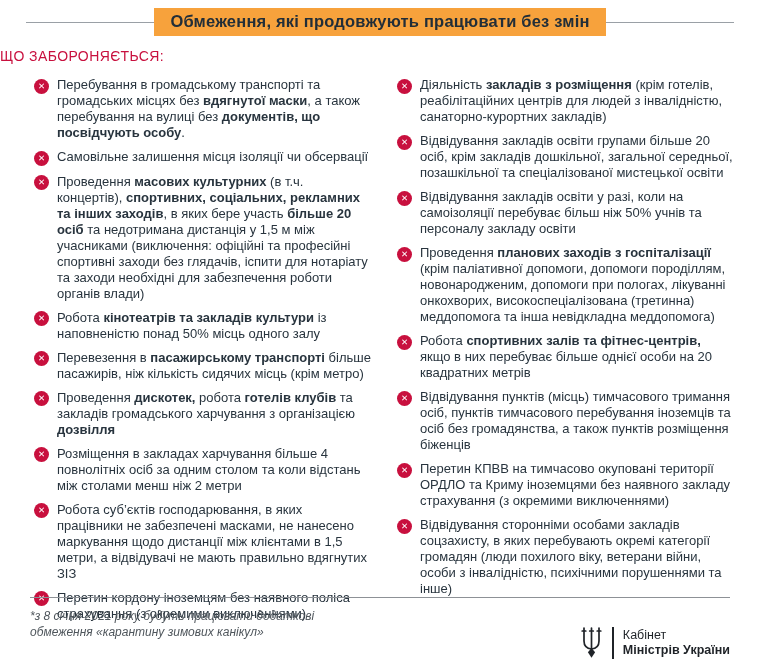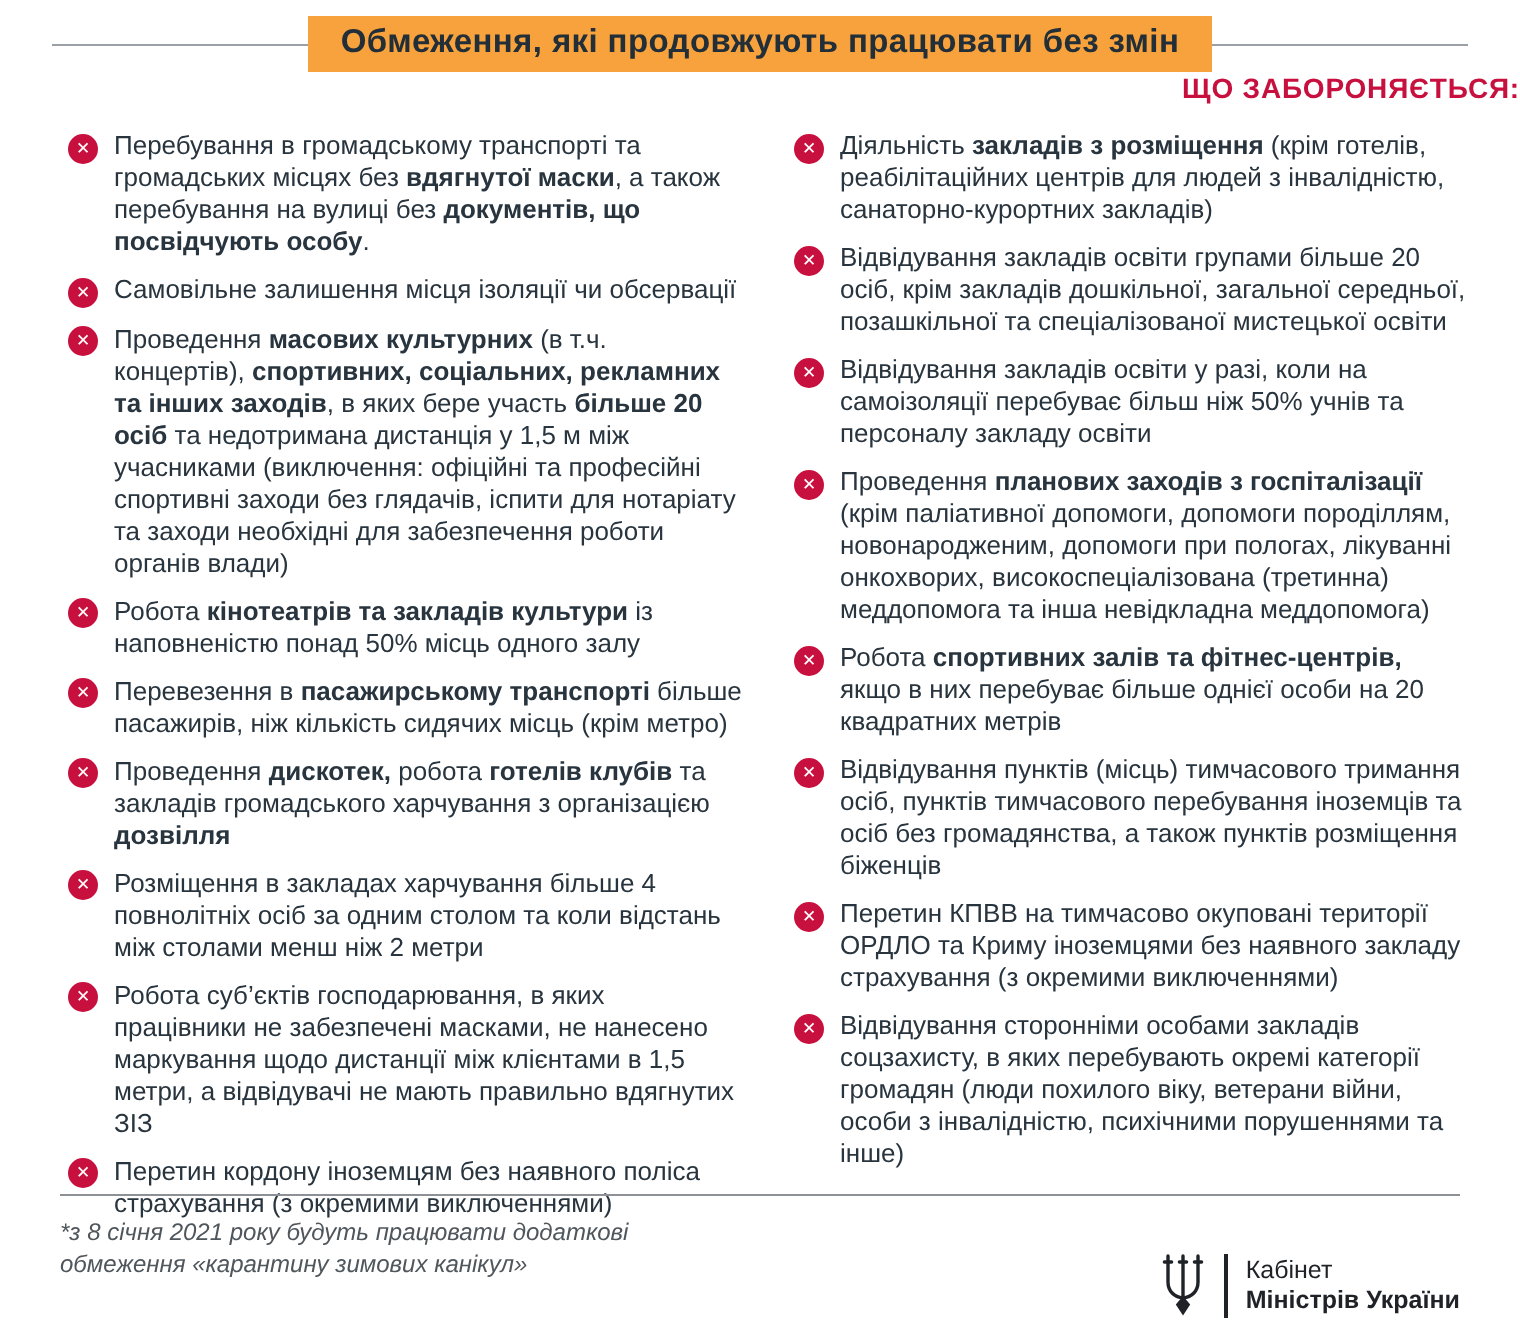--- a/index.html
+++ b/index.html
@@ -27,25 +27,25 @@
   .banner{
     background:var(--banner);
     color:#222e38;
     font-weight:bold;
     font-size:16.5px;
     padding:4px 16px 5px 16px;
     white-space:nowrap;
     letter-spacing:.2px;
   }
   .subtitle{
-    text-align:right;
+    text-align:left;
     color:var(--accent);
-    font-weight:bold;
+    font-weight:normal;
     font-size:14px;
-    margin-top:0;
+    margin-top:12px;
     letter-spacing:.4px;
   }
 
   
   .columns{
     display:grid;
     grid-template-columns:1fr 1fr;
     column-gap:26px;
     padding:13px 26px 0 34px;
   }

